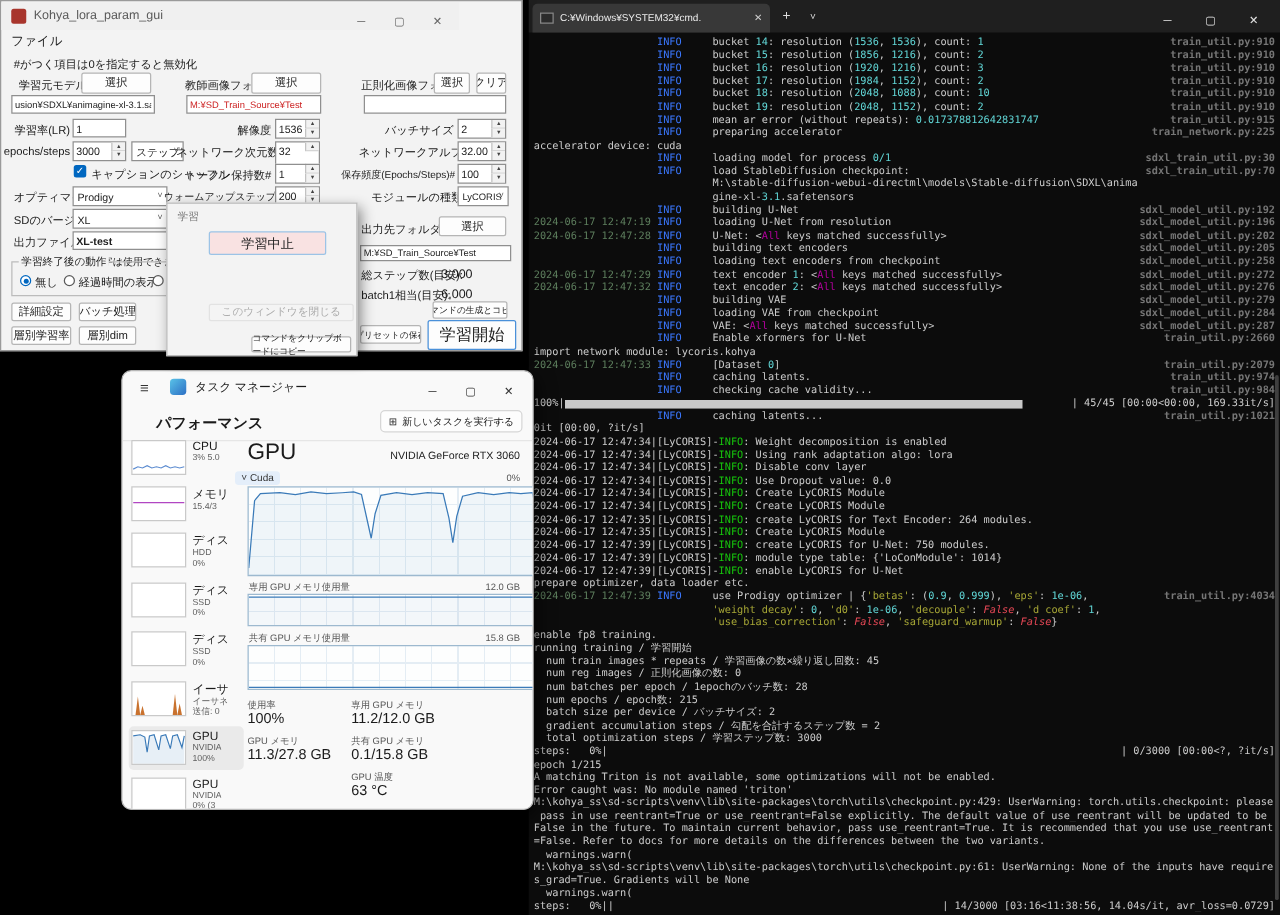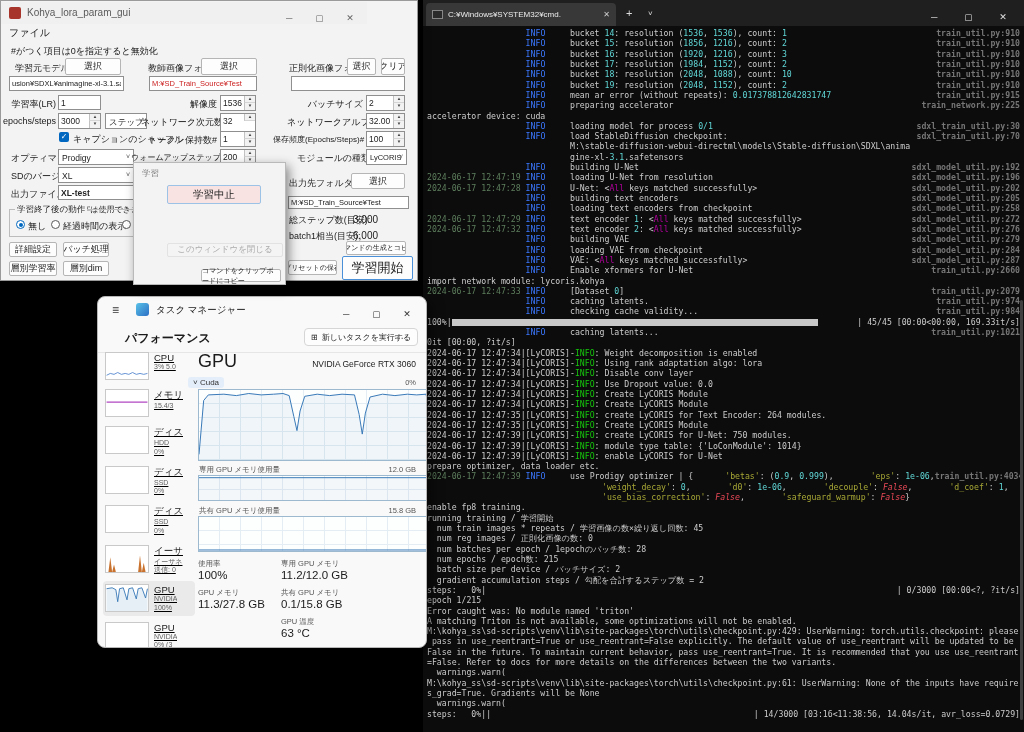--- a/index.html
+++ b/index.html
@@ -66,21 +66,21 @@
   .tm .tmbtns{position:absolute;right:6px;top:6px;}
   .tm .pagetitle{position:absolute;left:27px;top:33px;font-size:12px;font-weight:bold;color:#1b1b1b;}
   .tm .runtask{position:absolute;left:206px;top:31px;height:18px;padding:0 6px;font-size:8px;color:#1b1b1b;
                background:#fdfdfd;border:1px solid #d6d6d6;border-radius:4px;display:flex;align-items:center;gap:4px;}
   .tm .more{position:absolute;left:296px;top:33px;font-size:10px;color:#444;}
   .tm .sep{position:absolute;left:0;top:55px;right:0;height:1px;background:#e6e6e6;}
   .tm .sidebar{position:absolute;left:5px;top:52px;width:92px;}
   .tm .sitem{display:flex;padding:3px 2px;margin-bottom:3px;border-radius:4px;}
   .tm .sitem.sel{background:#eaeaea;}
   .tm .thumb{width:44px;height:28px;background:#fff;border:1px solid #c9c9c9;flex:none;}
-  .tm .stext{margin-left:5px;overflow:hidden;text-decoration:underline;}
+  .tm .stext{margin-left:5px;overflow:hidden;}
   .tm .sl1{font-size:9.5px;color:#1b1b1b;white-space:nowrap;}
   .tm .sl2{font-size:7px;color:#5f5f5f;white-space:nowrap;line-height:1.25;}
   .tm .gputitle{position:absolute;left:100px;top:54px;font-size:18px;color:#1b1b1b;}
   .tm .gpudev{position:absolute;right:10px;top:62px;font-size:8.5px;color:#1b1b1b;}
   .tm .chip{position:absolute;left:90px;top:80px;background:#e4eefa;border-radius:3px;
             font-size:8px;color:#333;padding:1px 5px;}
   .tm .scale{position:absolute;right:10px;top:81px;font-size:7.5px;color:#555;}
   .chart{position:absolute;background:#fdfefe;border:1px solid #9db9cf;
          background-image:repeating-linear-gradient(to right,transparent 0 20px,#e4edf4 20px 21px),
                           repeating-linear-gradient(to bottom,transparent 0 13px,#e4edf4 13px 14px);}
@@ -104,21 +104,21 @@
   .tbody{position:absolute;left:4px;top:28px;width:593px;bottom:0;
          font-family:"DejaVu Sans Mono","Liberation Mono",monospace;font-size:8.2px;overflow:hidden;}
   .tl{display:flex;justify-content:space-between;height:10.32px;line-height:10.32px;white-space:pre;overflow:hidden;}
   .tseg{white-space:pre;}
   .c0{color:#cccccc;}
   .cb{color:#3b78ff;}
   .ct{color:#5d7e5d;}
   .cc{color:#61d6d6;}
   .cm{color:#b4009e;}
   .cg{color:#16c60c;}
-  .cy{color:#a7a736;padding-left:32px;}
+  .cy{color:#a7a736;}
   .cr{color:#e74856;font-style:italic;}
   .tref{color:#767676;white-space:pre;font-weight:bold;}
   .tend{color:#cccccc;white-space:pre;}
   .tbar{display:inline-block;width:366px;height:7px;background:#c8c8c8;vertical-align:middle;margin-top:1px;}
   .scrollhint{position:absolute;right:1px;top:300px;width:3px;height:420px;background:#3f3f3f;border-radius:2px;}
 </style>
 </head>
 <body>
 
 <div class="screen">
@@ -186,24 +186,25 @@
         <div class="tl"><span class="tseg"><span class="c0">                             </span><span class="cy">'weight_decay'</span><span class="c0">: </span><span class="cc">0</span><span class="c0">, </span><span class="cy">'d0'</span><span class="c0">: </span><span class="cc">1e-06</span><span class="c0">, </span><span class="cy">'decouple'</span><span class="c0">: </span><span class="cr">False</span><span class="c0">, </span><span class="cy">'d_coef'</span><span class="c0">: </span><span class="cc">1</span><span class="c0">,</span></span></div>
         <div class="tl"><span class="tseg"><span class="c0">                             </span><span class="cy">'use_bias_correction'</span><span class="c0">: </span><span class="cr">False</span><span class="c0">, </span><span class="cy">'safeguard_warmup'</span><span class="c0">: </span><span class="cr">False</span><span class="c0">}</span></span></div>
         <div class="tl"><span class="tseg"><span class="c0">enable fp8 training.</span></span></div>
         <div class="tl"><span class="tseg"><span class="c0">running training / 学習開始</span></span></div>
         <div class="tl"><span class="tseg"><span class="c0">  num train images * repeats / 学習画像の数×繰り返し回数: 45</span></span></div>
         <div class="tl"><span class="tseg"><span class="c0">  num reg images / 正則化画像の数: 0</span></span></div>
         <div class="tl"><span class="tseg"><span class="c0">  num batches per epoch / 1epochのバッチ数: 28</span></span></div>
         <div class="tl"><span class="tseg"><span class="c0">  num epochs / epoch数: 215</span></span></div>
         <div class="tl"><span class="tseg"><span class="c0">  batch size per device / バッチサイズ: 2</span></span></div>
         <div class="tl"><span class="tseg"><span class="c0">  gradient accumulation steps / 勾配を合計するステップ数 = 2</span></span></div>
+        <div class="tl"><span class="tseg"><span class="c0">  total optimization steps / 学習ステップ数: 3000</span></span></div>
         <div class="tl"><span class="tseg"><span class="c0">steps:   0%|</span></span><span class="tend">| 0/3000 [00:00&lt;?, ?it/s]</span></div>
         <div class="tl"><span class="tseg"><span class="c0">epoch 1/215</span></span></div>
+        <div class="tl"><span class="tseg"><span class="c0">A matching Triton is not available, some optimizations will not be enabled.</span></span></div>
         <div class="tl"><span class="tseg"><span class="c0">Error caught was: No module named 'triton'</span></span></div>
-        <div class="tl"><span class="tseg"><span class="c0">A matching Triton is not available, some optimizations will not be enabled.</span></span></div>
         <div class="tl"><span class="tseg"><span class="c0">M:\kohya_ss\sd-scripts\venv\lib\site-packages\torch\utils\checkpoint.py:429: UserWarning: torch.utils.checkpoint: please</span></span></div>
         <div class="tl"><span class="tseg"><span class="c0"> pass in use_reentrant=True or use_reentrant=False explicitly. The default value of use_reentrant will be updated to be</span></span></div>
         <div class="tl"><span class="tseg"><span class="c0">False in the future. To maintain current behavior, pass use_reentrant=True. It is recommended that you use use_reentrant</span></span></div>
         <div class="tl"><span class="tseg"><span class="c0">=False. Refer to docs for more details on the differences between the two variants.</span></span></div>
         <div class="tl"><span class="tseg"><span class="c0">  warnings.warn(</span></span></div>
         <div class="tl"><span class="tseg"><span class="c0">M:\kohya_ss\sd-scripts\venv\lib\site-packages\torch\utils\checkpoint.py:61: UserWarning: None of the inputs have require</span></span></div>
         <div class="tl"><span class="tseg"><span class="c0">s_grad=True. Gradients will be None</span></span></div>
         <div class="tl"><span class="tseg"><span class="c0">  warnings.warn(</span></span></div>
         <div class="tl"><span class="tseg"><span class="c0">steps:   0%||</span></span><span class="tend">| 14/3000 [03:16&lt;11:38:56, 14.04s/it, avr_loss=0.0729]</span></div>
       </div>

